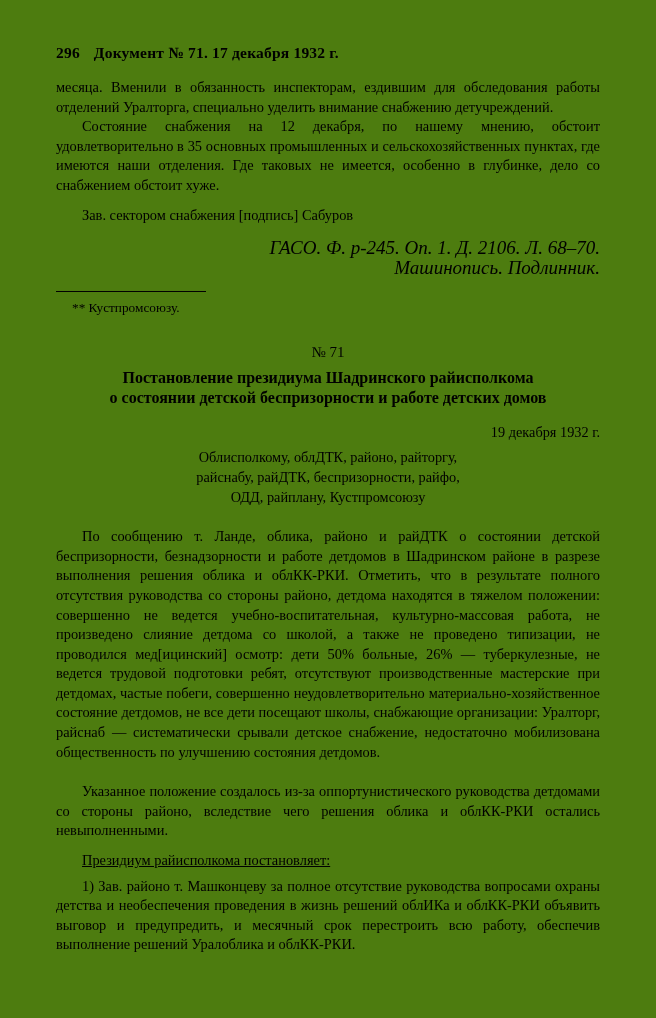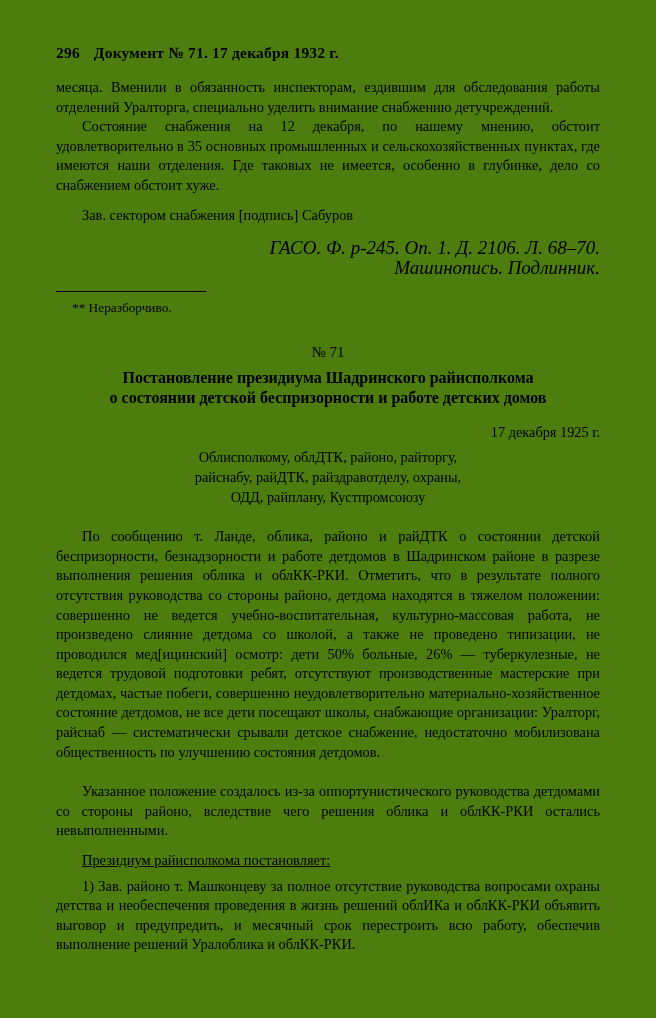--- a/index.html
+++ b/index.html
@@ -145,35 +145,35 @@
     <p class="sign">Зав. сектором снабжения [подпись] Сабуров</p>
 
     <div class="archive">
       <div>ГАСО. Ф. р-245. Оп. 1. Д. 2106. Л. 68–70.</div>
       <div>Машинопись. Подлинник.</div>
     </div>
 
     <hr class="rule">
 
     <div class="footnotes">
-      <p>** Неразборчиво.</p>
+      <p>** Кустпромсоюзу.</p>
     </div>
 
     <div class="doc-number">№ 71</div>
 
     <div class="doc-title">
       <div>Постановление президиума Шадринского райисполкома</div>
       <div>о состоянии детской беспризорности и работе детских домов</div>
     </div>
 
-    <div class="date-line">17 декабря 1925 г.</div>
+    <div class="date-line">19 декабря 1932 г.</div>
 
     <div class="addressee">
       <div>Облисполкому, облДТК, районо, райторгу,</div>
-      <div>райснабу, райДТК, райздравотделу, охраны,</div>
+      <div>райснабу, райДТК, беспризорности, райфо,</div>
       <div>ОДД, райплану, Кустпромсоюзу</div>
     </div>
 
     <p class="para">По сообщению т. Ланде, облика, районо и райДТК о состоянии детской беспризорности, безнадзорности и работе детдомов в Шадринском районе в разрезе выполнения решения облика и облКК-РКИ. Отметить, что в результате полного отсутствия руководства со стороны районо, детдома находятся в тяжелом положении: совершенно не ведется учебно-воспитательная, культурно-массовая работа, не произведено слияние детдома со школой, а также не проведено типизации, не проводился мед[ицинский] осмотр: дети 50% больные, 26% — туберкулезные, не ведется трудовой подготовки ребят, отсутствуют производственные мастерские при детдомах, частые побеги, совершенно неудовлетворительно материально-хозяйственное состояние детдомов, не все дети посещают школы, снабжающие организации: Уралторг, райснаб — систематически срывали детское снабжение, недостаточно мобилизована общественность по улучшению состояния детдомов.</p>
 
     <p class="para">Указанное положение создалось из-за оппортунистического руководства детдомами со стороны районо, вследствие чего решения облика и облКК-РКИ остались невыполненными.</p>
 
     <p class="underline-head">Президиум райисполкома постановляет:</p>
 
     <p class="item">1) Зав. районо т. Машконцеву за полное отсутствие руководства вопросами охраны детства и необеспечения проведения в жизнь решений облИКа и облКК-РКИ объявить выговор и предупредить, и месячный срок перестроить всю работу, обеспечив выполнение решений Уралоблика и облКК-РКИ.</p>

